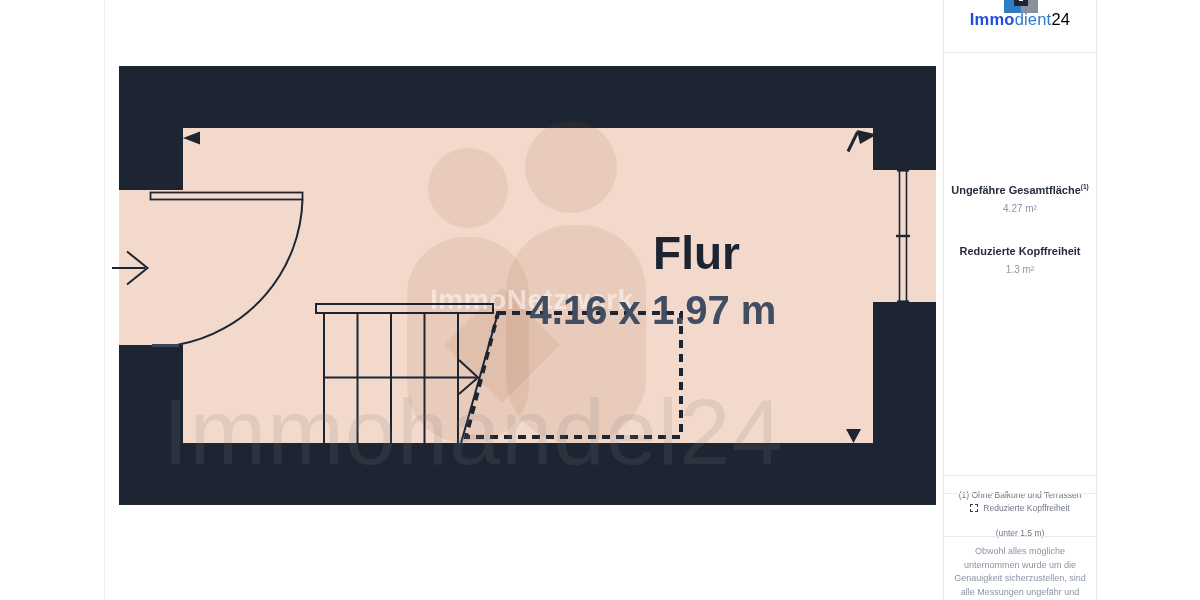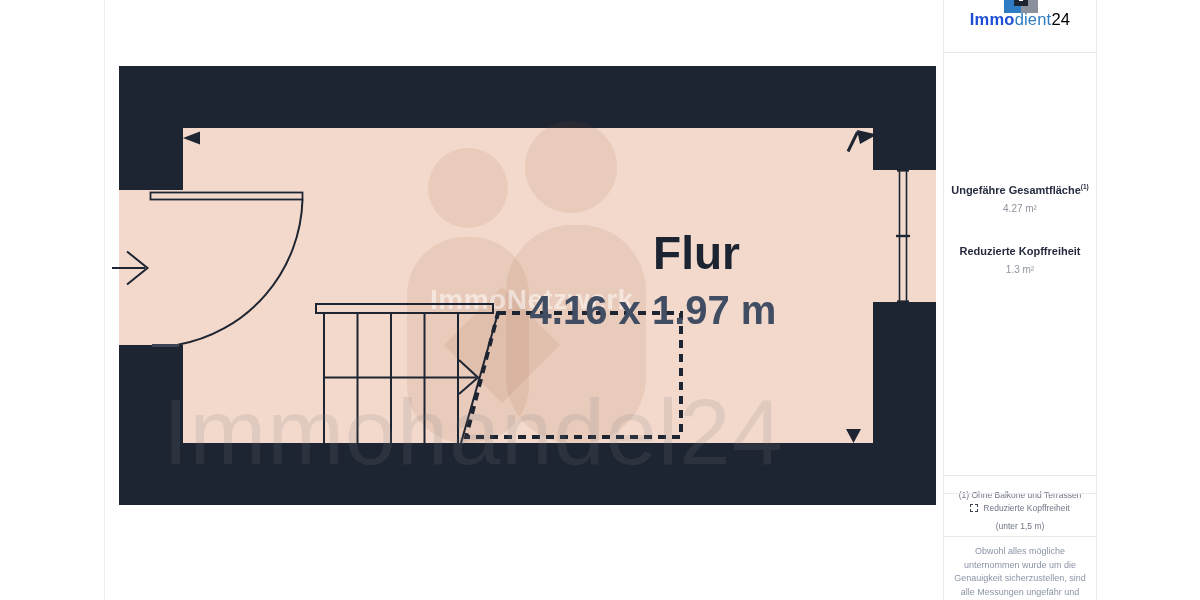--- a/index.html
+++ b/index.html
@@ -59,21 +59,21 @@
   .first-label{padding-top:131px;}
   .second-label{margin-top:31px;}
   .info-value{margin-top:7px;font-size:10px;color:#8e94a0;}
 
   .sb-note{position:absolute;left:0;top:454px;width:100%;height:39px;border-top:1px solid #e9e9ef;
     text-align:center;font-size:8.5px;color:#6e7585;box-sizing:border-box;padding-top:14px;margin-top:21px;}
   .sb-legend{position:absolute;left:0;top:493px;width:100%;height:43px;border-top:1px solid #e9e9ef;
     text-align:center;font-size:8.5px;color:#6e7585;box-sizing:border-box;padding-top:9px;}
   .legend-row{display:flex;align-items:center;justify-content:center;gap:5px;}
   .legend-box{display:inline-block;width:8px;height:8px;border:1.2px dashed #3a4254;box-sizing:border-box;}
-  .legend-sub{margin-top:8px;}
+  .legend-sub{margin-top:15px;}
   .sb-disclaimer{position:absolute;left:0;top:536px;width:100%;height:64px;border-top:1px solid #e9e9ef;
     box-sizing:border-box;padding:8px 9px 0 9px;}
   .sb-disclaimer p{margin:0;font-size:9px;line-height:13.5px;color:#8b93a6;text-align:center;}
 </style>
 </head>
 <body>
 
 <div class="abs page-divider"></div>
 
 <div>

